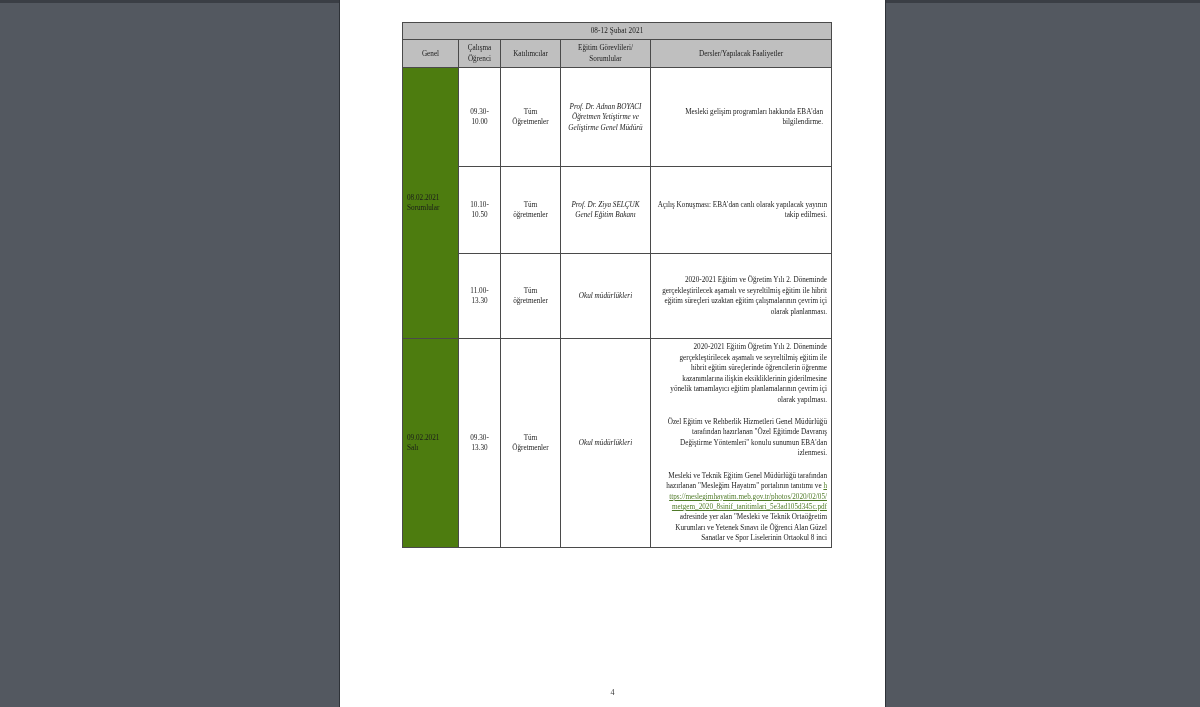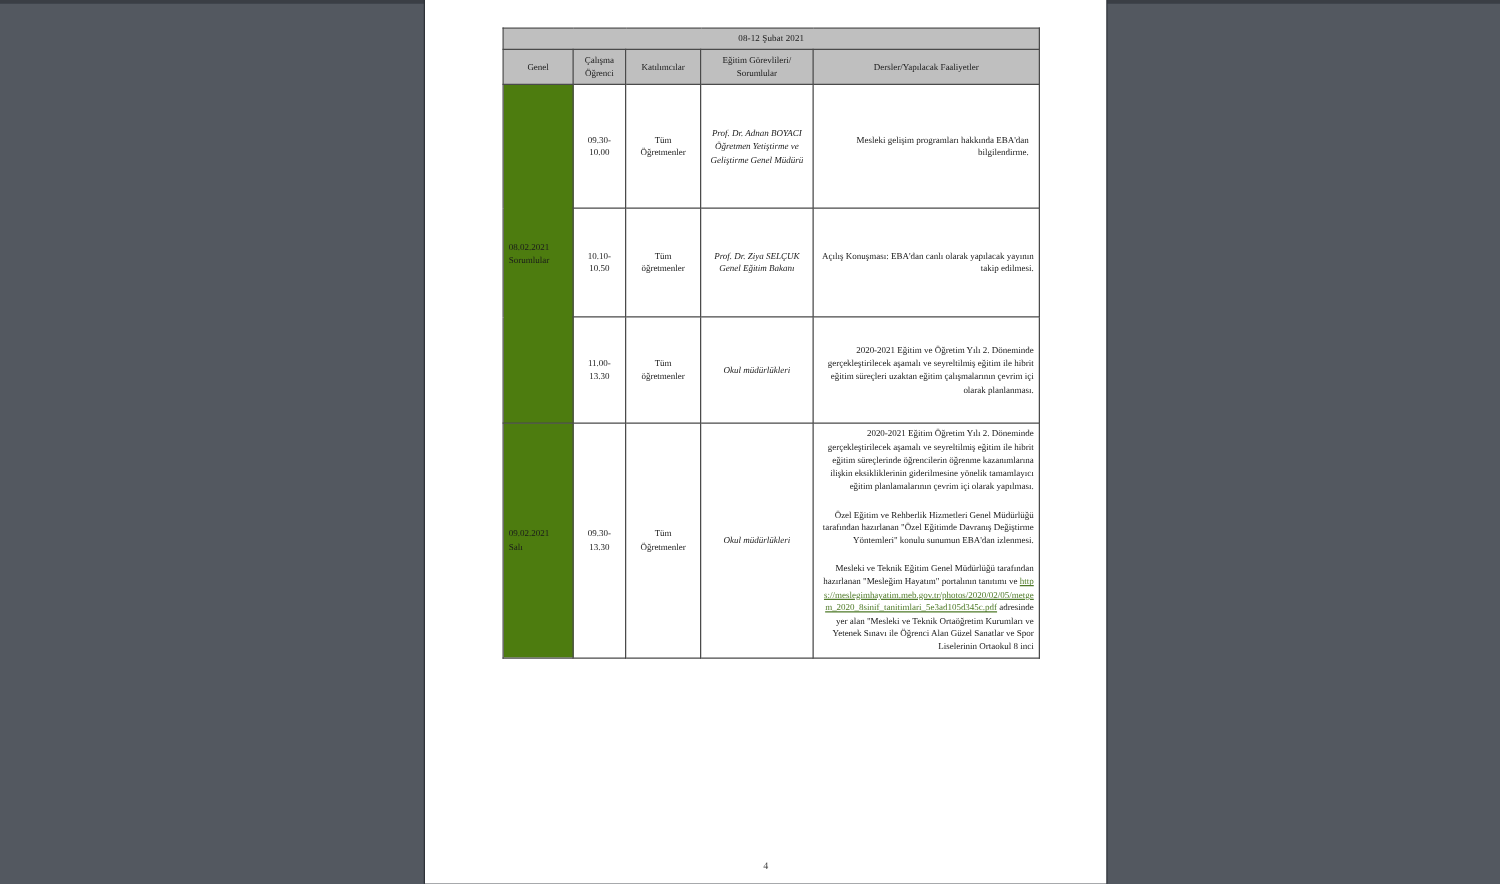--- a/index.html
+++ b/index.html
@@ -107,21 +107,21 @@
   }
 
   .cell-act.centered {
     text-align: right;
     padding: 5px 8px;
   }
 
   .red { color: #c00000; }
 
   .para {
-    margin: 0 0 12px 0;
+    margin: 0 0 12px 11px;
   }
   .para:last-child { margin-bottom: 0; }
 
   .para.tight { margin-bottom: 0; }
 
   a.doc-link {
     color: #4f7a28;
     text-decoration: underline;
     word-break: break-all;
   }

